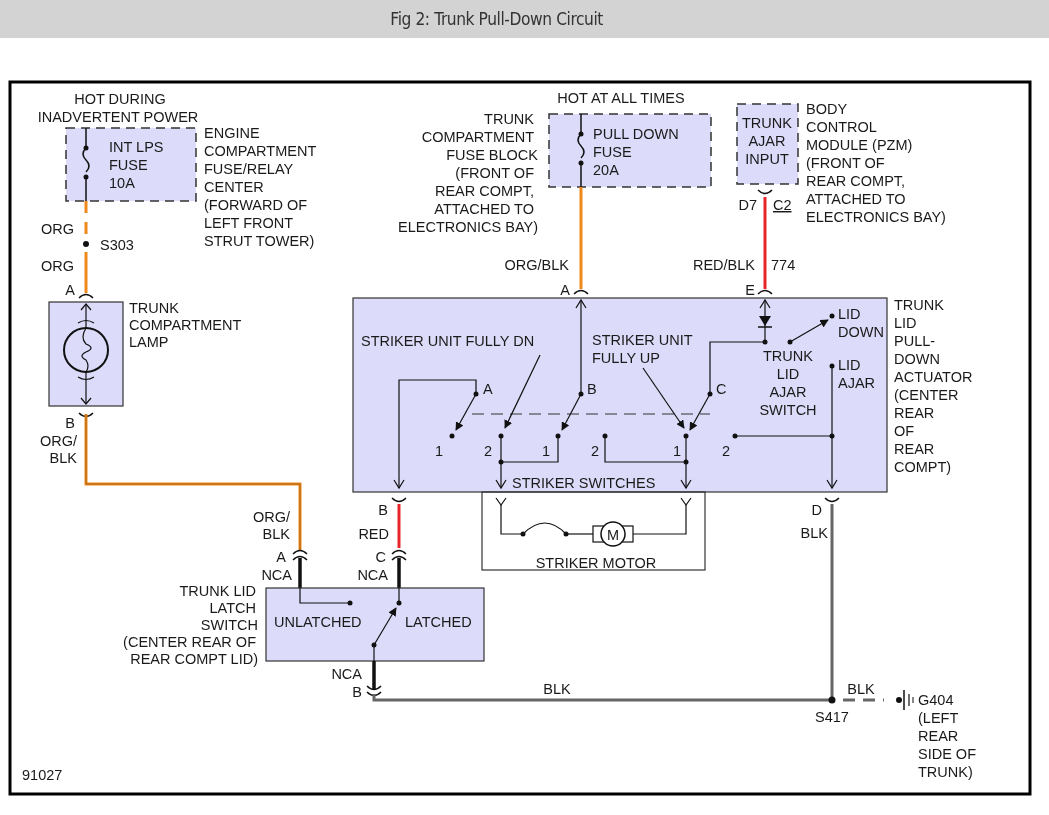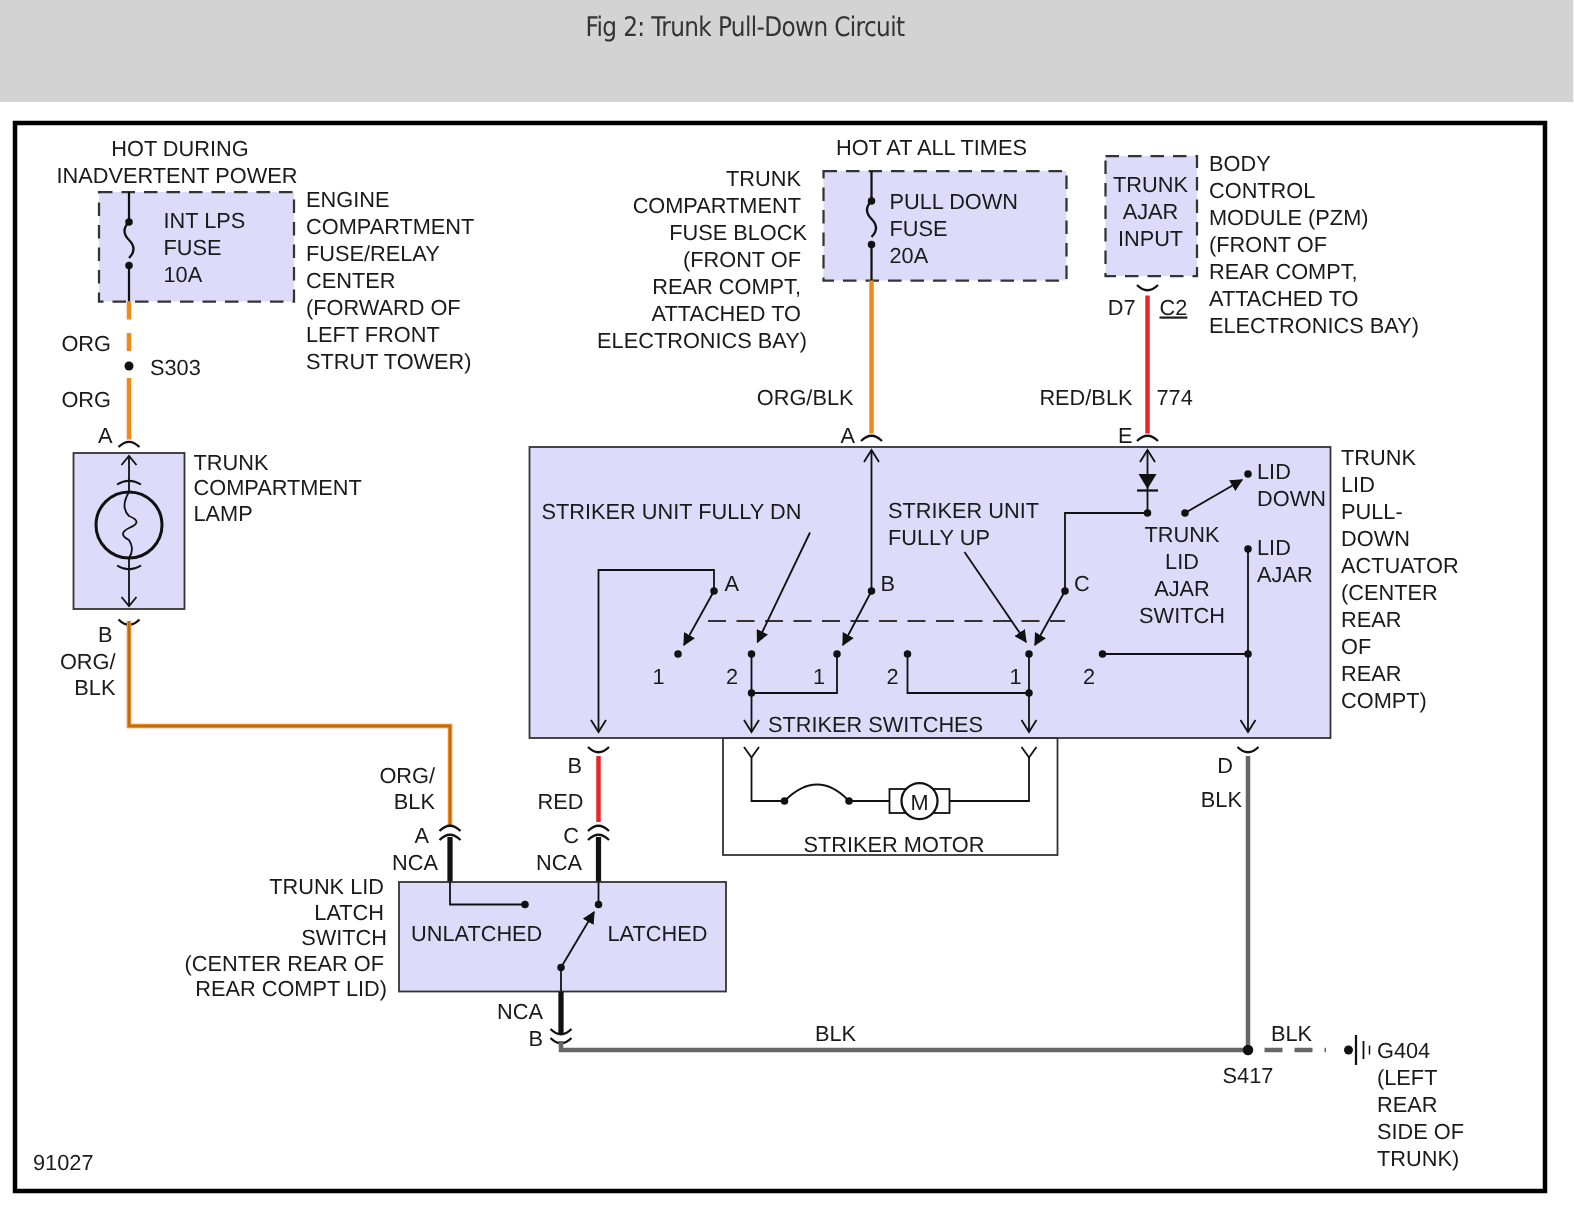--- a/index.html
+++ b/index.html
@@ -1,17 +1,17 @@
 <!DOCTYPE html>
 <html><head>
 <meta charset="utf-8">
 <style>
   html, body { margin:0; padding:0; background:#ffffff; }
   body { width:1049px; height:815px; position:relative; overflow:hidden; font-family:"Liberation Sans", sans-serif; }
-  .header { position:absolute; left:0; top:0; width:1049px; height:68px; background:#d3d3d3; }
+  .header { position:absolute; left:0; top:0; width:1049px; height:38px; background:#d3d3d3; }
   .header-title { position:absolute; left:0; width:1155px; top:8px; text-align:center; font-family:"DejaVu Sans", sans-serif; font-size:18px; color:#333; letter-spacing:-0.5px; transform:scaleX(0.86); transform-origin:left; }
   svg { position:absolute; left:0; top:0; }
   svg text { font-family:"Liberation Sans", sans-serif; font-size:14.5px; fill:#1a1a1a; }
 </style>
 </head>
 <body>
 
 <div class="header">
   <div class="header-title">Fig 2: Trunk Pull-Down Circuit</div>
 </div>

